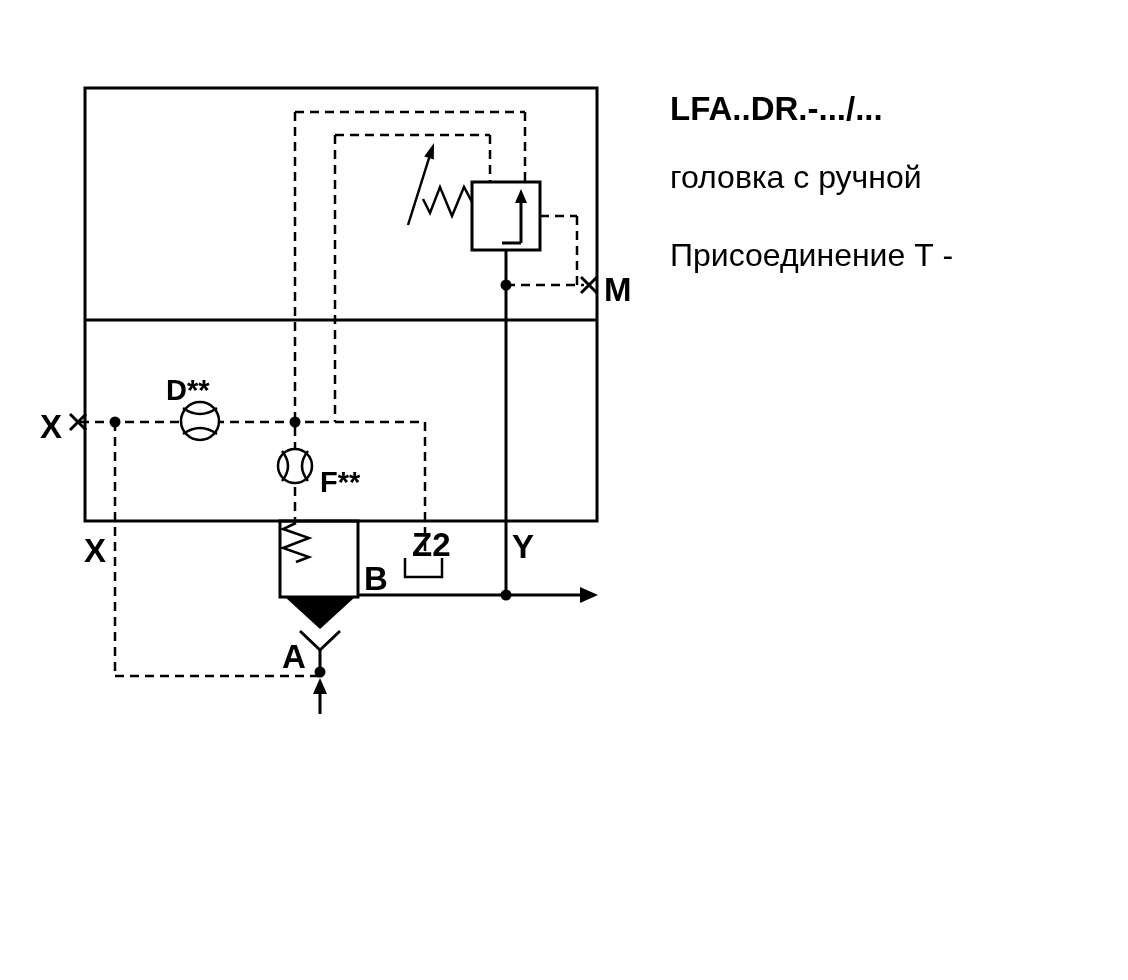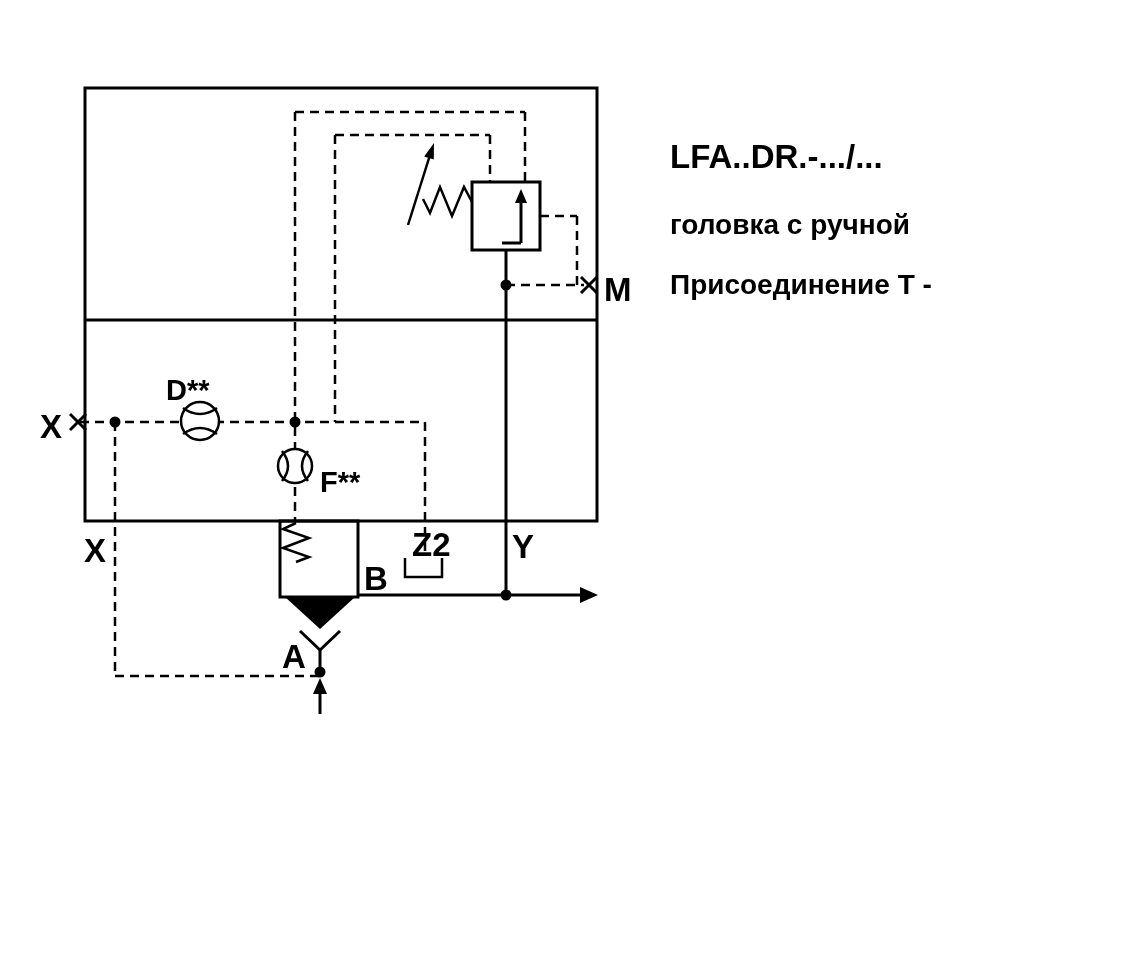--- a/index.html
+++ b/index.html
@@ -3,24 +3,24 @@
 <meta charset="utf-8">
 <style>
   html,body{margin:0;padding:0;background:#ffffff;}
   .canvas{position:relative;width:1128px;height:980px;background:#ffffff;overflow:hidden;
           font-family:"Liberation Sans",sans-serif;color:#000;}
   svg{position:absolute;left:0;top:0;}
   svg text{font-family:"Liberation Sans",sans-serif;font-weight:bold;fill:#000;}
   .port-label{font-size:33px;}
   .comp-label{font-size:29px;}
   .desc{position:absolute;left:670px;top:86px;width:450px;}
-  .desc .b{font-weight:700;font-size:33px;line-height:46px;margin-top:48px;}
-  .desc .r{font-weight:700;font-size:28px;line-height:46px;}
+  .desc .b{font-weight:700;font-size:33px;line-height:46px;}
+  .desc .r{font-weight:400;font-size:32px;line-height:46px;}
   .gap1{margin-top:22px;}
-  .gap2{margin-top:14px;}
+  .gap2{margin-top:32px;}
 </style>
 </head>
 <body>
 
 <div class="canvas">
 
   <svg width="1128" height="980" viewBox="0 0 1128 980">
 
     <g stroke="#000" stroke-width="2.5" fill="none" stroke-dasharray="9 6">
       <line x1="80" y1="422" x2="425" y2="422"></line>

